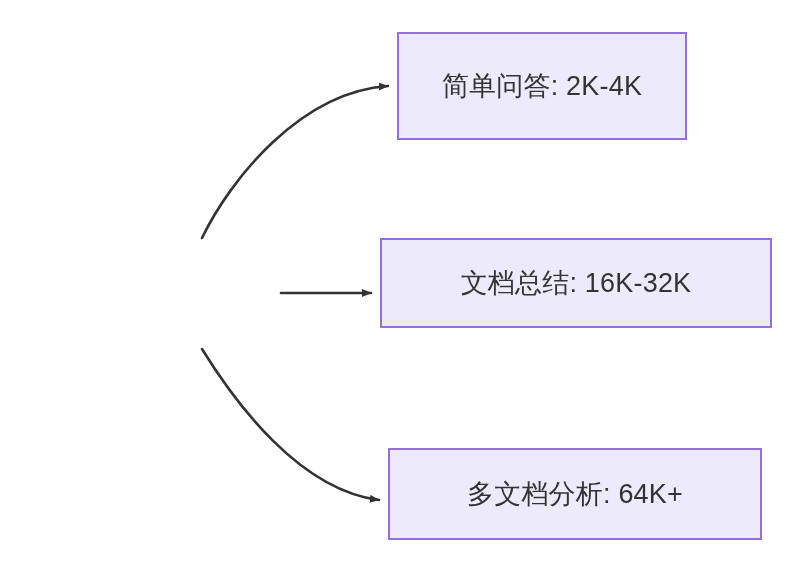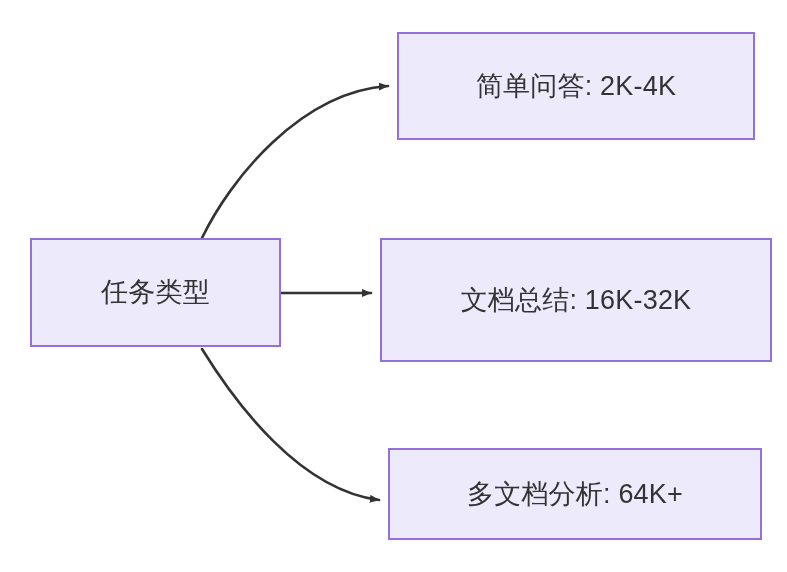--- a/index.html
+++ b/index.html
@@ -48,28 +48,28 @@
   #node-source {
     left: 30px;
     top: 238px;
     width: 251px;
     height: 109px;
   }
   
   #node-target-1 {
     left: 397px;
     top: 32px;
-    width: 358px;
+    width: 290px;
     height: 108px;
   }
   #node-target-2 {
     left: 380px;
     top: 238px;
     width: 392px;
-    height: 124px;
+    height: 90px;
   }
   #node-target-3 {
     left: 388px;
     top: 448px;
     width: 374px;
     height: 92px;
   }
 </style>
 </head>
 <body>
@@ -83,23 +83,20 @@
       </marker>
     </defs>
 
     <path id="edge-top" d="M 202 238 C 230 180 300 92 388 86" fill="none" stroke="#333333" stroke-width="2.6" stroke-linecap="round" marker-end="url(#arrowhead)"></path>
 
     <path id="edge-middle" d="M 281 293 L 371 293" fill="none" stroke="#333333" stroke-width="2.6" stroke-linecap="round" marker-end="url(#arrowhead)"></path>
 
     <path id="edge-bottom" d="M 202 349 C 236 404 300 490 379 500" fill="none" stroke="#333333" stroke-width="2.6" stroke-linecap="round" marker-end="url(#arrowhead)"></path>
   </svg>
 
-  <div class="node" id="node-source">
-    <span class="node-label">任务类型</span>
-  </div>
 
   <div class="node" id="node-target-1">
     <span class="node-label">简单问答: 2K-4K</span>
   </div>
 
   <div class="node" id="node-target-2">
     <span class="node-label">文档总结: 16K-32K</span>
   </div>
 
   <div class="node" id="node-target-3">

